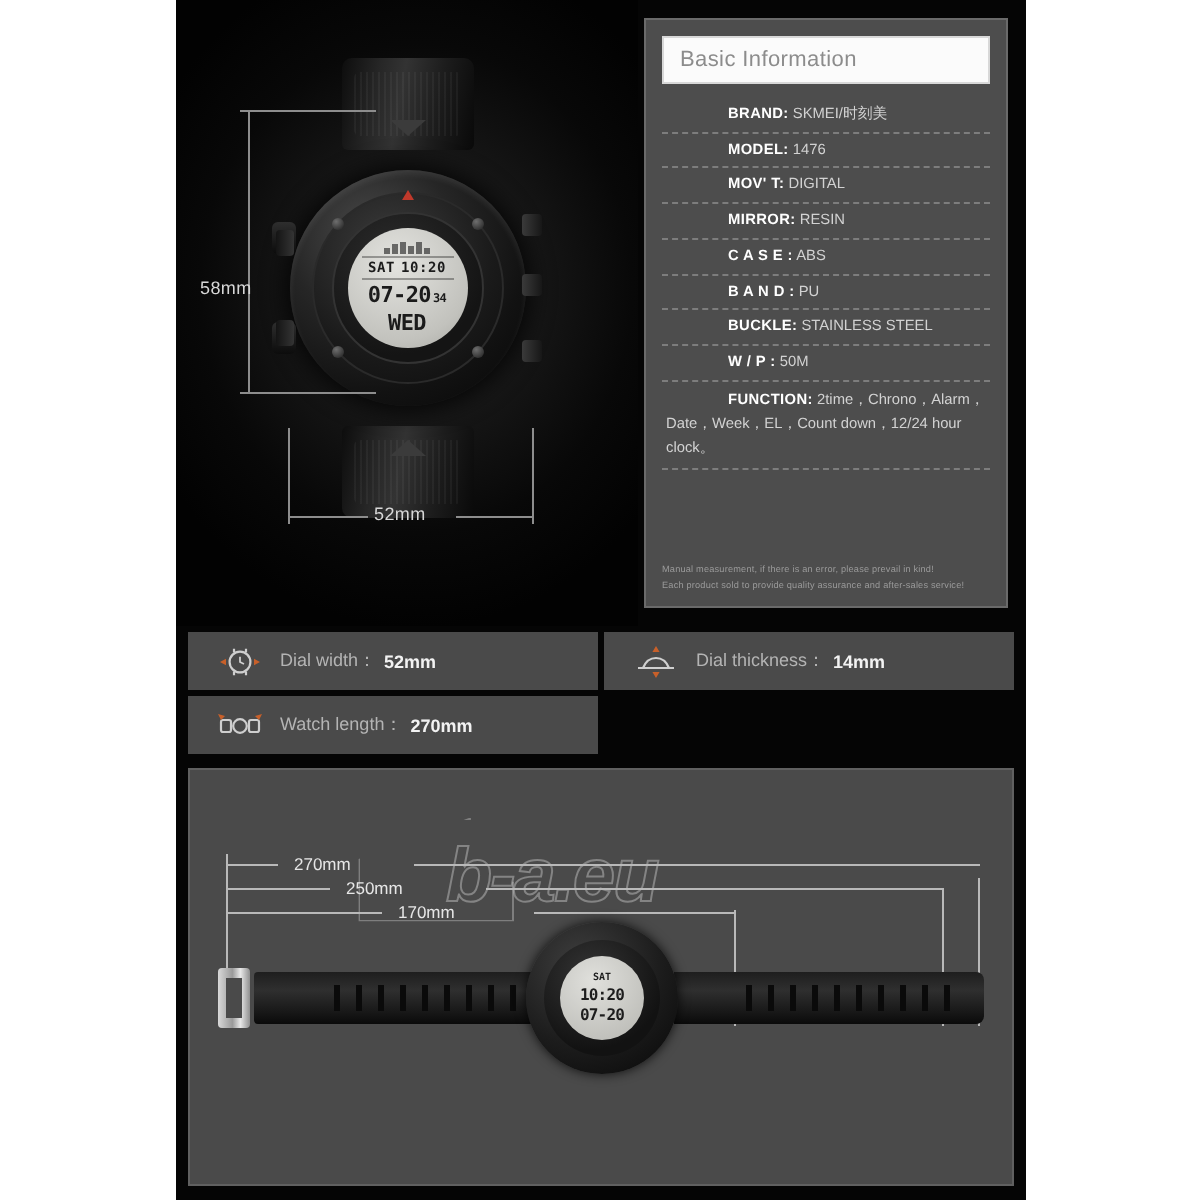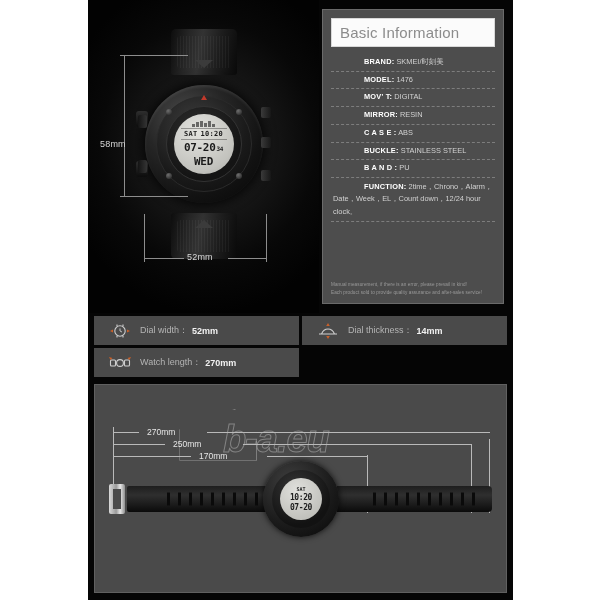--- a/index.html
+++ b/index.html
@@ -187,21 +187,21 @@
     padding: 8px 8px 6px 8px;
     display: flex; flex-direction: column;
   }
   .info-title-box {
     background: #fbfbfb;
     border: 1px solid #d8d8d8;
     padding: 5px 8px;
     margin-bottom: 7px;
   }
   .info-title {
-    color: #8c8c8c; font-size: 15px; letter-spacing: 0.2px;
+    color: #8c8c8c; font-size: 11px; letter-spacing: 0.2px;
   }
   .spec-list { flex: 1; }
   .spec-line {
     border-bottom: 1px dashed #7d7d7d;
     padding: 3px 2px 3px 2px;
     font-size: 7.4px;
     line-height: 1.45;
     color: #d9d9d9;
   }
   .spec-key {
@@ -433,26 +433,30 @@
           </div>
           <div class="spec-line">
             <span class="spec-key">MIRROR:</span>
             <span class="spec-val">RESIN</span>
           </div>
           <div class="spec-line">
             <span class="spec-key">C A S E :</span>
             <span class="spec-val">ABS</span>
           </div>
           <div class="spec-line">
+            <span class="spec-key">B A N D :</span>
+            <span class="spec-val">PU</span>
+          </div>
+          <div class="spec-line">
             <span class="spec-key">BUCKLE:</span>
             <span class="spec-val">STAINLESS STEEL</span>
           </div>
           <div class="spec-line">
-            <span class="spec-key">B A N D :</span>
-            <span class="spec-val">PU</span>
+            <span class="spec-key">W / P :</span>
+            <span class="spec-val">50M</span>
           </div>
           <div class="spec-line fn">
             <span class="spec-key">FUNCTION:</span>
             <span class="spec-val">2time，Chrono，Alarm，Date，Week，EL，Count down，12/24 hour clock。</span>
           </div>
         </div>
 
         <div class="disclaimer">
           <div>Manual measurement, if there is an error, please prevail in kind!</div>
           <div>Each product sold to provide quality assurance and after-sales service!</div>

